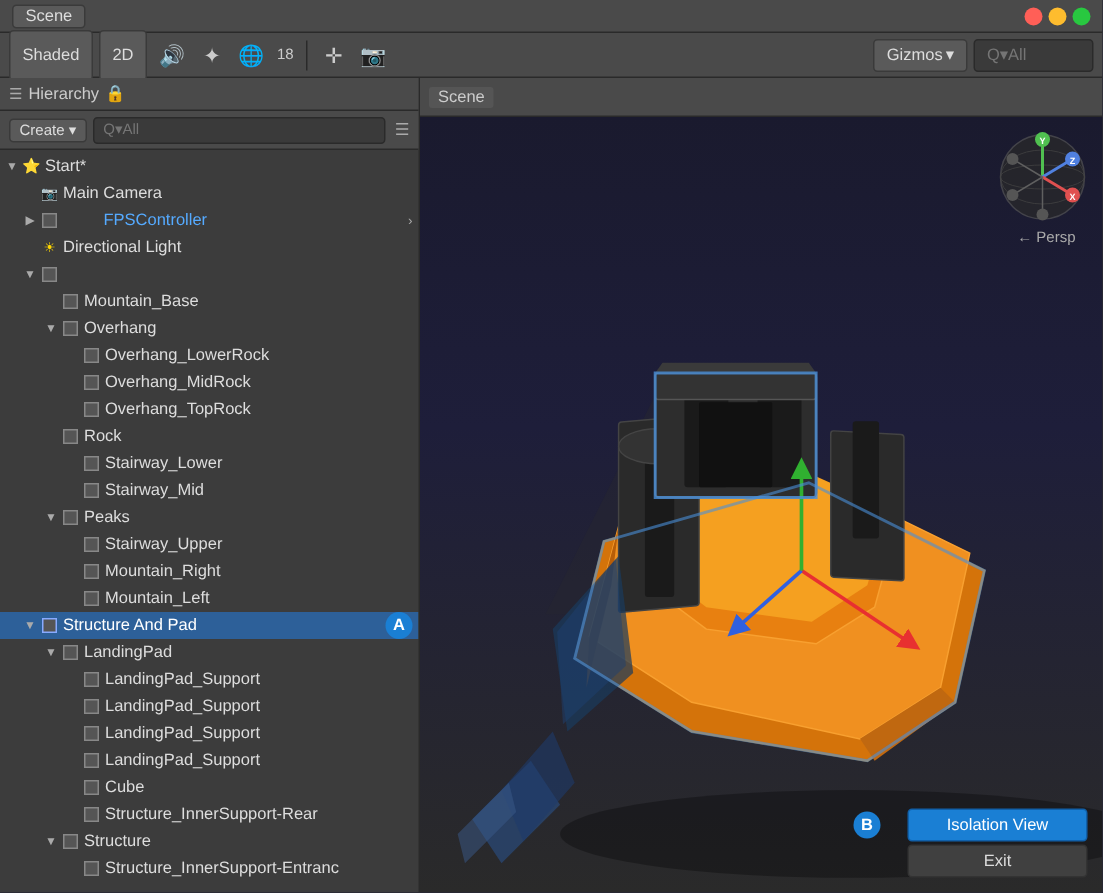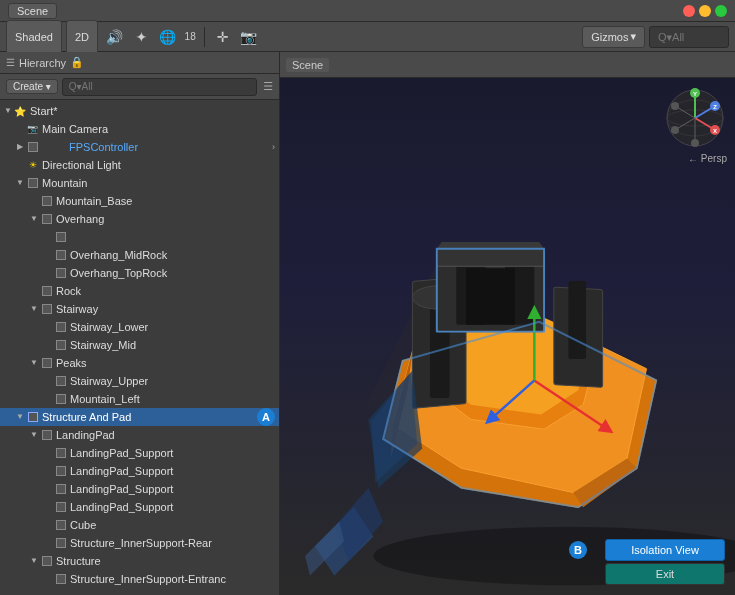--- a/index.html
+++ b/index.html
@@ -287,21 +287,21 @@
       position: absolute;
       top: 10px;
       right: 10px;
       width: 60px;
       height: 60px;
     }
 
     .persp-label {
       position: absolute;
       top: 75px;
-      right: 8px;
+      right: 18px;
       color: #aaa;
       font-size: 10px;
     }
 
     
     .isolation-panel {
       position: absolute;
       bottom: 10px;
       right: 10px;
       display: flex;
@@ -313,21 +313,21 @@
       border: 1px solid #1060aa;
       color: #fff;
       font-size: 11px;
       padding: 4px 12px;
       cursor: pointer;
       border-radius: 3px;
       text-align: center;
       min-width: 120px;
     }
     .iso-btn.exit {
-      background: #0f766e;
+      background: #404040;
       border: 1px solid #333;
       color: #ddd;
     }
 
     
     .scene-svg {
       position: absolute;
       inset: 0;
       width: 100%;
       height: 100%;
@@ -424,21 +424,20 @@
           </div>
         <span class="item-label">Directional Light</span>
       </div>
 
       <div class="tree-item">
         <span style="width:14px;" class="tree-indent"></span>
         <span class="tree-arrow expanded"></span>
         <div class="tree-obj-icon">
             <div class="obj-cube"></div>
           </div>
-        <span class="item-label">Mountain</span>
       </div>
 
       <div class="tree-item">
         <span style="width:28px;" class="tree-indent"></span>
         <span class="tree-arrow leaf"></span>
         <div class="tree-obj-icon">
             <div class="obj-cube"></div>
           </div>
         <span class="item-label">Mountain_Base</span>
       </div>
@@ -451,20 +450,21 @@
           </div>
         <span class="item-label">Overhang</span>
       </div>
 
       <div class="tree-item">
         <span style="width:42px;" class="tree-indent"></span>
         <span class="tree-arrow leaf"></span>
         <div class="tree-obj-icon">
             <div class="obj-cube"></div>
           </div>
+        <span class="item-label">Overhang_LowerRock</span>
       </div>
 
       <div class="tree-item">
         <span style="width:42px;" class="tree-indent"></span>
         <span class="tree-arrow leaf"></span>
         <div class="tree-obj-icon">
             <div class="obj-cube"></div>
           </div>
         <span class="item-label">Overhang_MidRock</span>
       </div>
@@ -478,67 +478,67 @@
         <span class="item-label">Overhang_TopRock</span>
       </div>
 
       <div class="tree-item">
         <span style="width:28px;" class="tree-indent"></span>
         <span class="tree-arrow leaf"></span>
         <div class="tree-obj-icon">
             <div class="obj-cube"></div>
           </div>
         <span class="item-label">Rock</span>
+      </div>
+
+
+      <div class="tree-item">
+        <span style="width:42px;" class="tree-indent"></span>
+        <span class="tree-arrow leaf"></span>
+        <div class="tree-obj-icon">
+            <div class="obj-cube"></div>
+          </div>
+        <span class="item-label">Stairway_Lower</span>
+      </div>
+
+      <div class="tree-item">
+        <span style="width:42px;" class="tree-indent"></span>
+        <span class="tree-arrow leaf"></span>
+        <div class="tree-obj-icon">
+            <div class="obj-cube"></div>
+          </div>
+        <span class="item-label">Stairway_Mid</span>
       </div>
 
       <div class="tree-item">
         <span style="width:28px;" class="tree-indent"></span>
         <span class="tree-arrow expanded"></span>
         <div class="tree-obj-icon">
             <div class="obj-cube"></div>
           </div>
-        <span class="item-label">Stairway</span>
-      </div>
-
-      <div class="tree-item">
-        <span style="width:42px;" class="tree-indent"></span>
-        <span class="tree-arrow leaf"></span>
-        <div class="tree-obj-icon">
-            <div class="obj-cube"></div>
-          </div>
-        <span class="item-label">Stairway_Lower</span>
-      </div>
-
-      <div class="tree-item">
-        <span style="width:42px;" class="tree-indent"></span>
-        <span class="tree-arrow leaf"></span>
-        <div class="tree-obj-icon">
-            <div class="obj-cube"></div>
-          </div>
-        <span class="item-label">Stairway_Mid</span>
-      </div>
-
-      <div class="tree-item">
-        <span style="width:28px;" class="tree-indent"></span>
-        <span class="tree-arrow expanded"></span>
-        <div class="tree-obj-icon">
-            <div class="obj-cube"></div>
-          </div>
         <span class="item-label">Peaks</span>
       </div>
 
       <div class="tree-item">
         <span style="width:42px;" class="tree-indent"></span>
         <span class="tree-arrow leaf"></span>
         <div class="tree-obj-icon">
             <div class="obj-cube"></div>
           </div>
         <span class="item-label">Stairway_Upper</span>
       </div>
 
+      <div class="tree-item">
+        <span style="width:42px;" class="tree-indent"></span>
+        <span class="tree-arrow leaf"></span>
+        <div class="tree-obj-icon">
+            <div class="obj-cube"></div>
+          </div>
+        <span class="item-label">Mountain_Right</span>
+      </div>
 
       <div class="tree-item">
         <span style="width:42px;" class="tree-indent"></span>
         <span class="tree-arrow leaf"></span>
         <div class="tree-obj-icon">
             <div class="obj-cube"></div>
           </div>
         <span class="item-label">Mountain_Left</span>
       </div>
 

